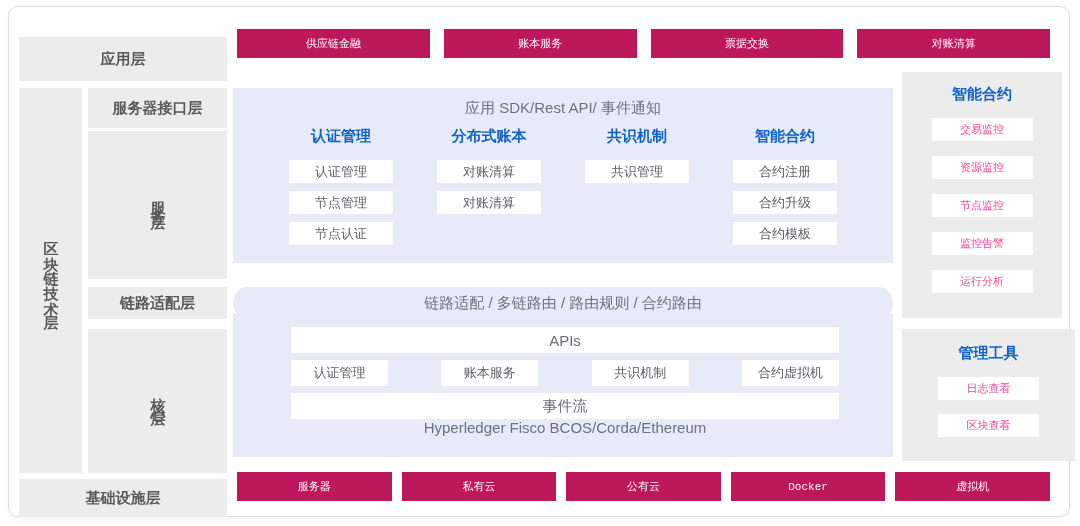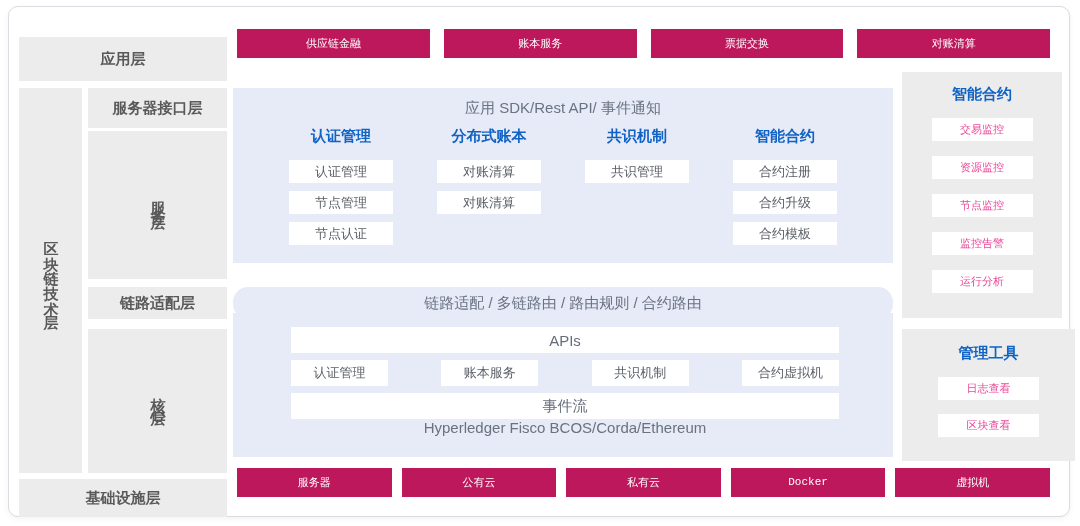--- a/index.html
+++ b/index.html
@@ -124,21 +124,21 @@
 
   <div class="abs grey side-panel" style="left:893px;top:322px;width:173px;height:132px;">
     <div class="side-head" style="margin-top:15px;">管理工具</div>
     <div class="side-items" style="gap:14px;">
       <div class="side-item">日志查看</div>
       <div class="side-item">区块查看</div>
     </div>
   </div>
 
   <div class="abs grey center layer-label" style="left:10px;top:456px;width:208px;height:38px;">基础设施层</div>
-  <div class="abs btn-row" style="left:228px;top:456px;width:813px;height:38px;gap:10px;">
+  <div class="abs btn-row" style="left:228px;top:456px;width:813px;height:38px;gap:10px;align-items:flex-end;">
     <div class="btn">服务器</div>
+    <div class="btn">私有云</div>
     <div class="btn">公有云</div>
-    <div class="btn">私有云</div>
     <div class="btn">Docker</div>
     <div class="btn">虚拟机</div>
   </div>
 
 </div>
 
 </body></html>

